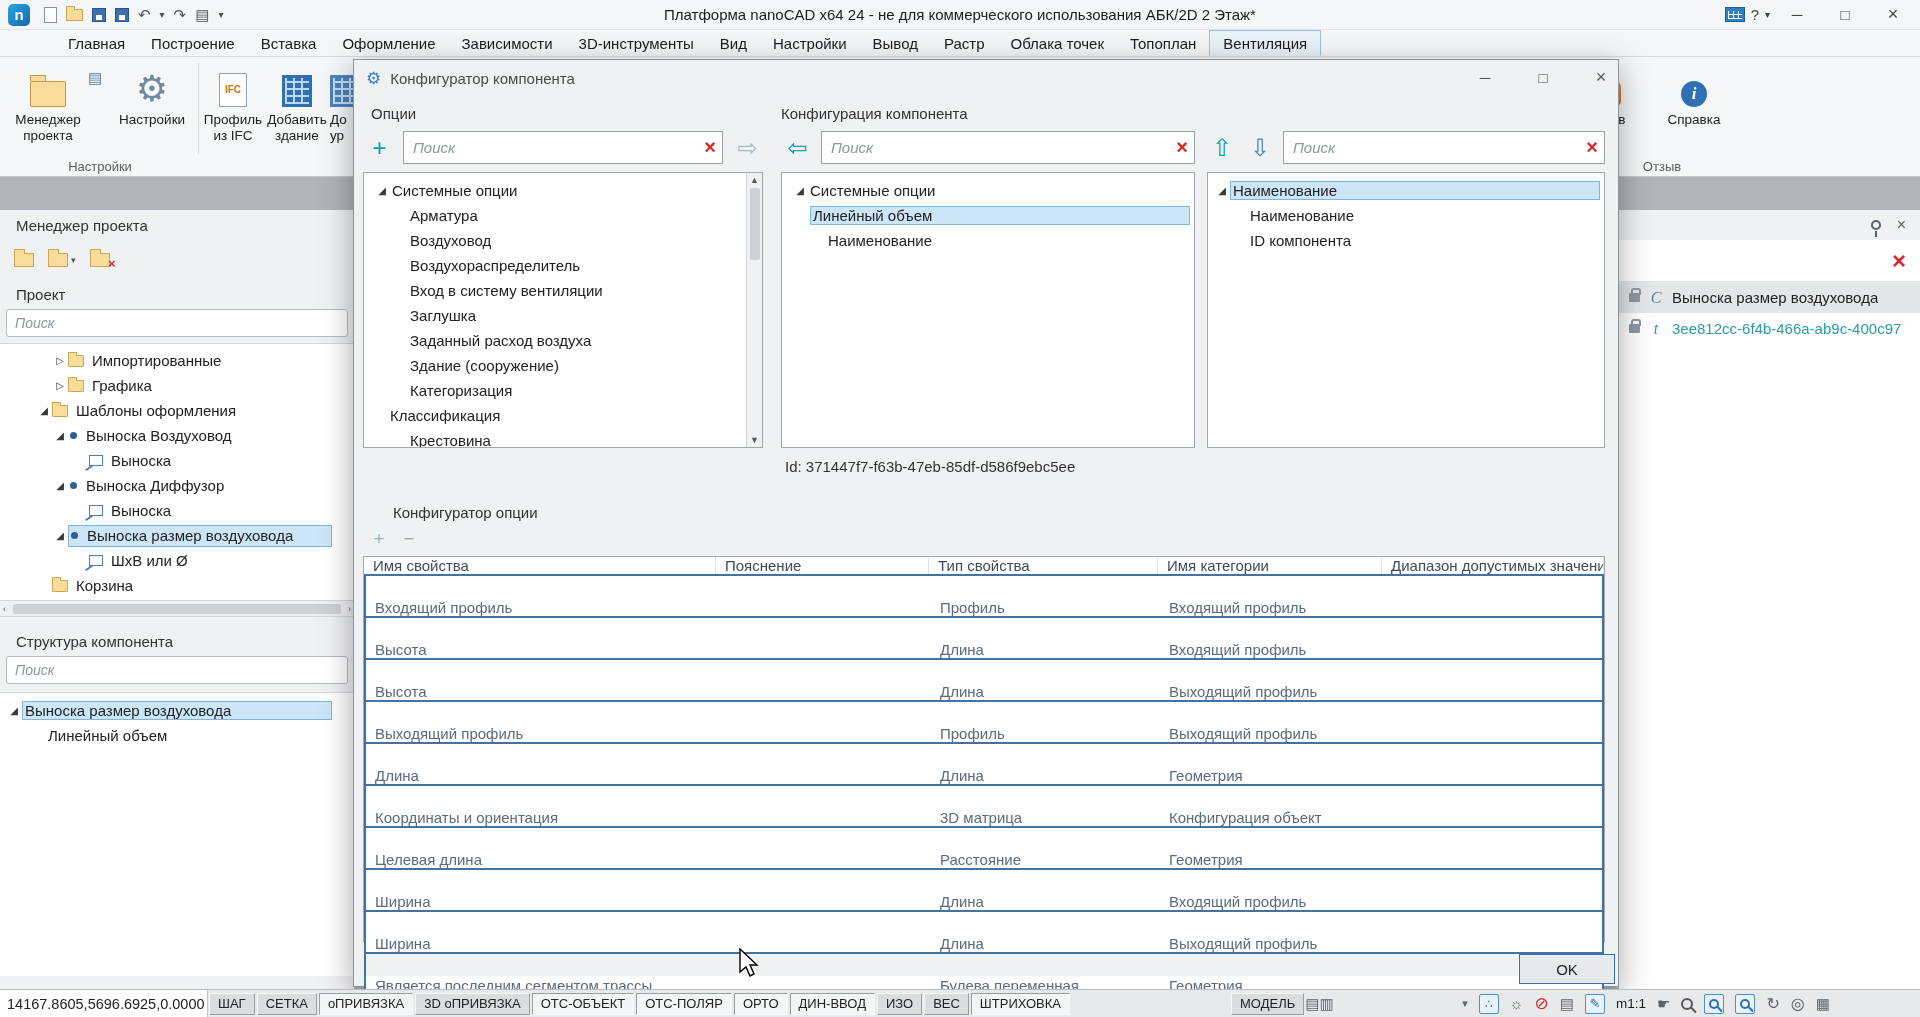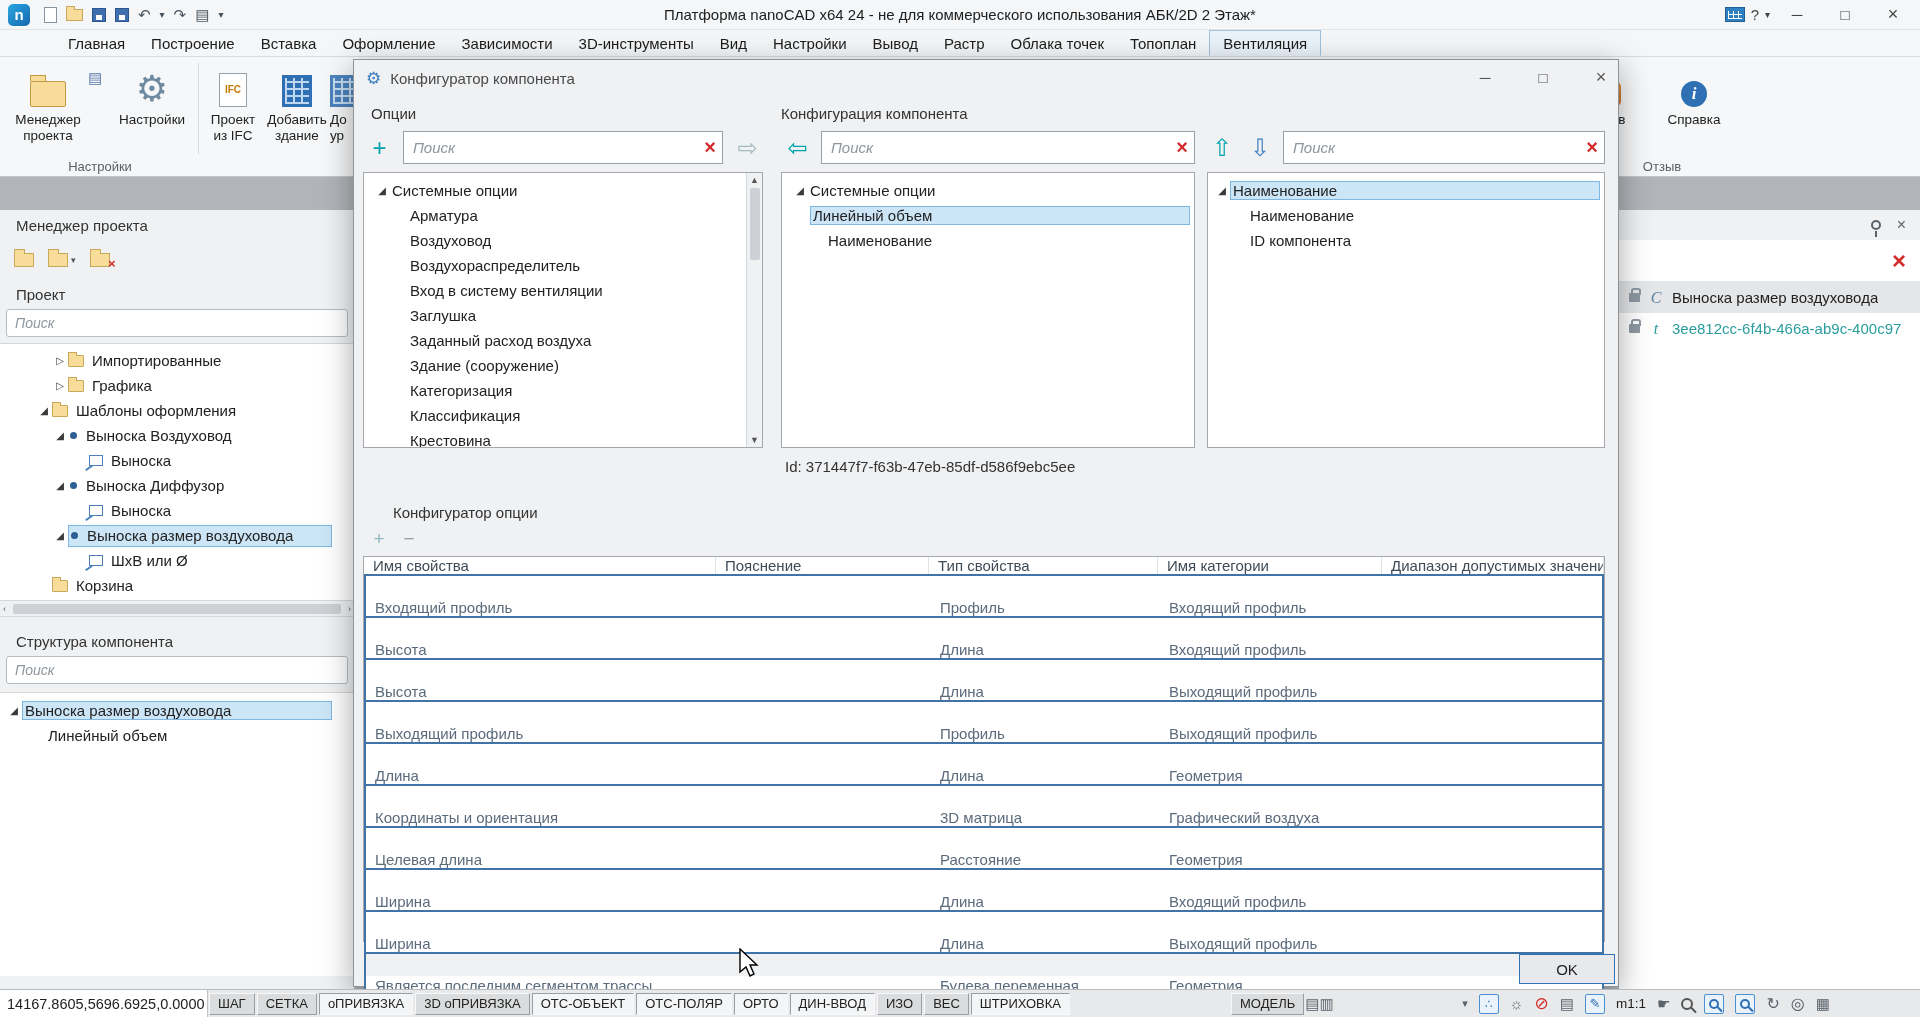--- a/index.html
+++ b/index.html
@@ -180,21 +180,21 @@
       <span class="ric">
           <span class="gear-big">⚙</span>
         </span>
       <span>Настройки</span>
     </div>
     <div class="rsep" style="left:198px;"></div>
     <div class="rbtn-big" style="left:204px;width:58px;">
       <span class="ric">
           <span class="ifc-page">IFC</span>
         </span>
-      <span>Проект из IFC</span>
+      <span>Профиль из IFC</span>
     </div>
     <div class="rbtn-big" style="left:266px;width:62px;">
       <span class="ric">
           <span class="bld"></span>
         </span>
       <span>Добавить здание</span>
     </div>
     <div class="rbtn-big" style="left:330px;width:24px;overflow:hidden;align-items:flex-start;text-align:left;">
       <span class="ric">
           <span class="bld" style="opacity:.85;"></span>
@@ -381,21 +381,21 @@
         </div>
       <div class="lrow" style="padding-left:44px;">
           <span class="tlabel">Заданный расход воздуха</span>
         </div>
       <div class="lrow" style="padding-left:44px;text-align:right;">
           <span class="tlabel">Здание (сооружение)</span>
         </div>
       <div class="lrow" style="padding-left:44px;">
           <span class="tlabel">Категоризация</span>
         </div>
-      <div class="lrow" style="padding-left:44px;">
+      <div class="lrow" style="padding-left:24px;">
           <span class="tlabel">Классификация</span>
         </div>
       <div class="lrow" style="padding-left:44px;">
           <span class="tlabel">Крестовина</span>
         </div>
       <div class="vscroll">
         <span style="margin-top:2px;">▲</span>
           <span class="vthumb"></span>
         <span style="margin-top:auto;margin-bottom:2px;">▼</span>
       </div>
@@ -474,21 +474,21 @@
           <span class="c c0">Длина</span>
             <span class="c c1"></span>
             <span class="c c2">Длина</span>
             <span class="c c3">Геометрия</span>
             <span class="c c4"></span>
         </div>
         <div class="pt-row">
           <span class="c c0">Координаты и ориентация</span>
             <span class="c c1"></span>
             <span class="c c2">3D матрица</span>
-            <span class="c c3">Графический воздуха</span>
+            <span class="c c3">Конфигурация объект</span>
             <span class="c c4"></span>
         </div>
         <div class="pt-row">
           <span class="c c0">Целевая длина</span>
             <span class="c c1"></span>
             <span class="c c2">Расстояние</span>
             <span class="c c3">Геометрия</span>
             <span class="c c4"></span>
         </div>
         <div class="pt-row">

